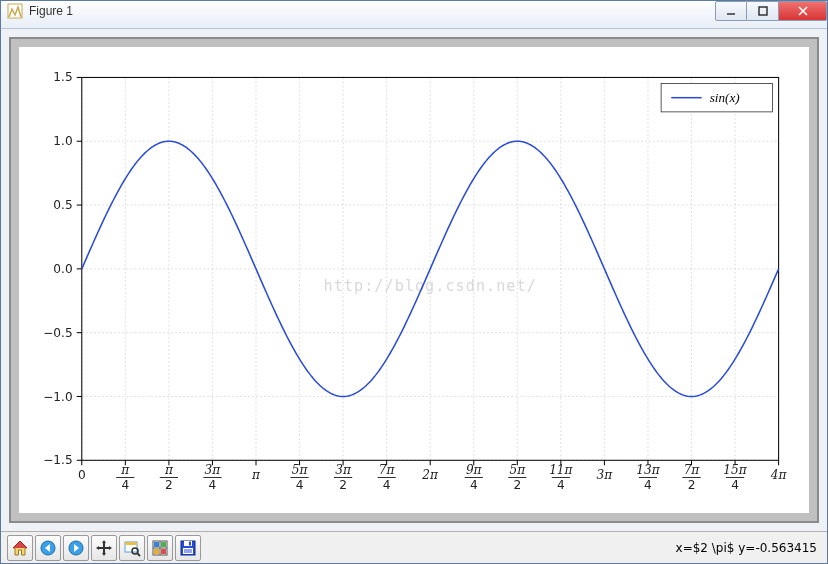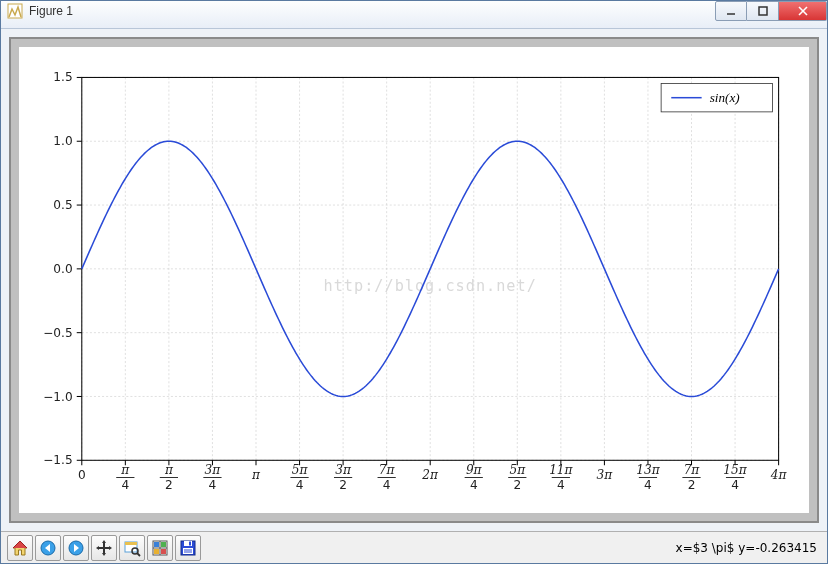--- a/index.html
+++ b/index.html
@@ -305,16 +305,16 @@
     <div class="tb-btn">
       <svg width="18" height="18" viewBox="0 0 18 18">
           <rect x="2" y="2" width="14" height="14" fill="#2a4bd7" stroke="#102a88"></rect>
           <rect x="5" y="2" width="8" height="5" fill="#fff"></rect>
           <rect x="10" y="2.5" width="2" height="4" fill="#2a4bd7"></rect>
           <rect x="4" y="9" width="10" height="6" fill="#fff"></rect>
           <line x1="5" y1="11" x2="13" y2="11" stroke="#2a4bd7"></line>
           <line x1="5" y1="13" x2="13" y2="13" stroke="#2a4bd7"></line>
         </svg>
     </div>
-    <span class="status">x=$3 \pi$ y=-0.263415</span>
+    <span class="status">x=$2 \pi$ y=-0.563415</span>
   </div>
 
 </div>
 
 </body></html>

